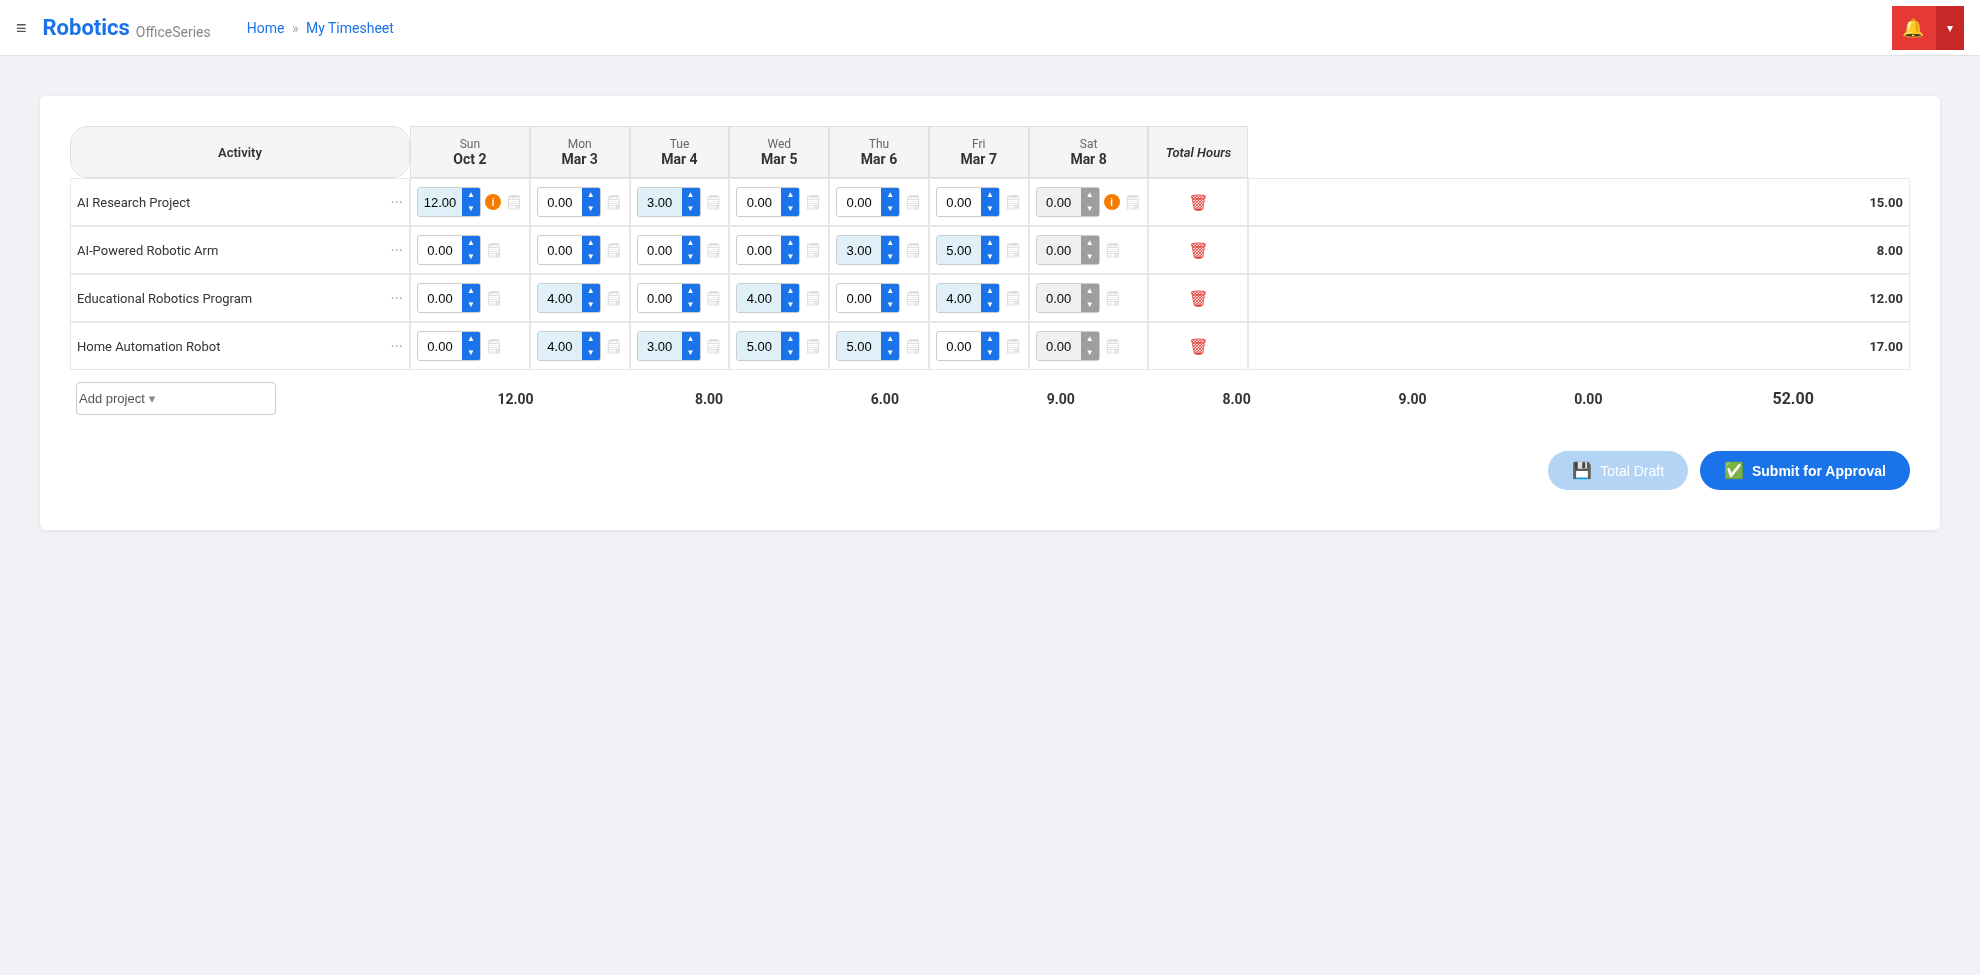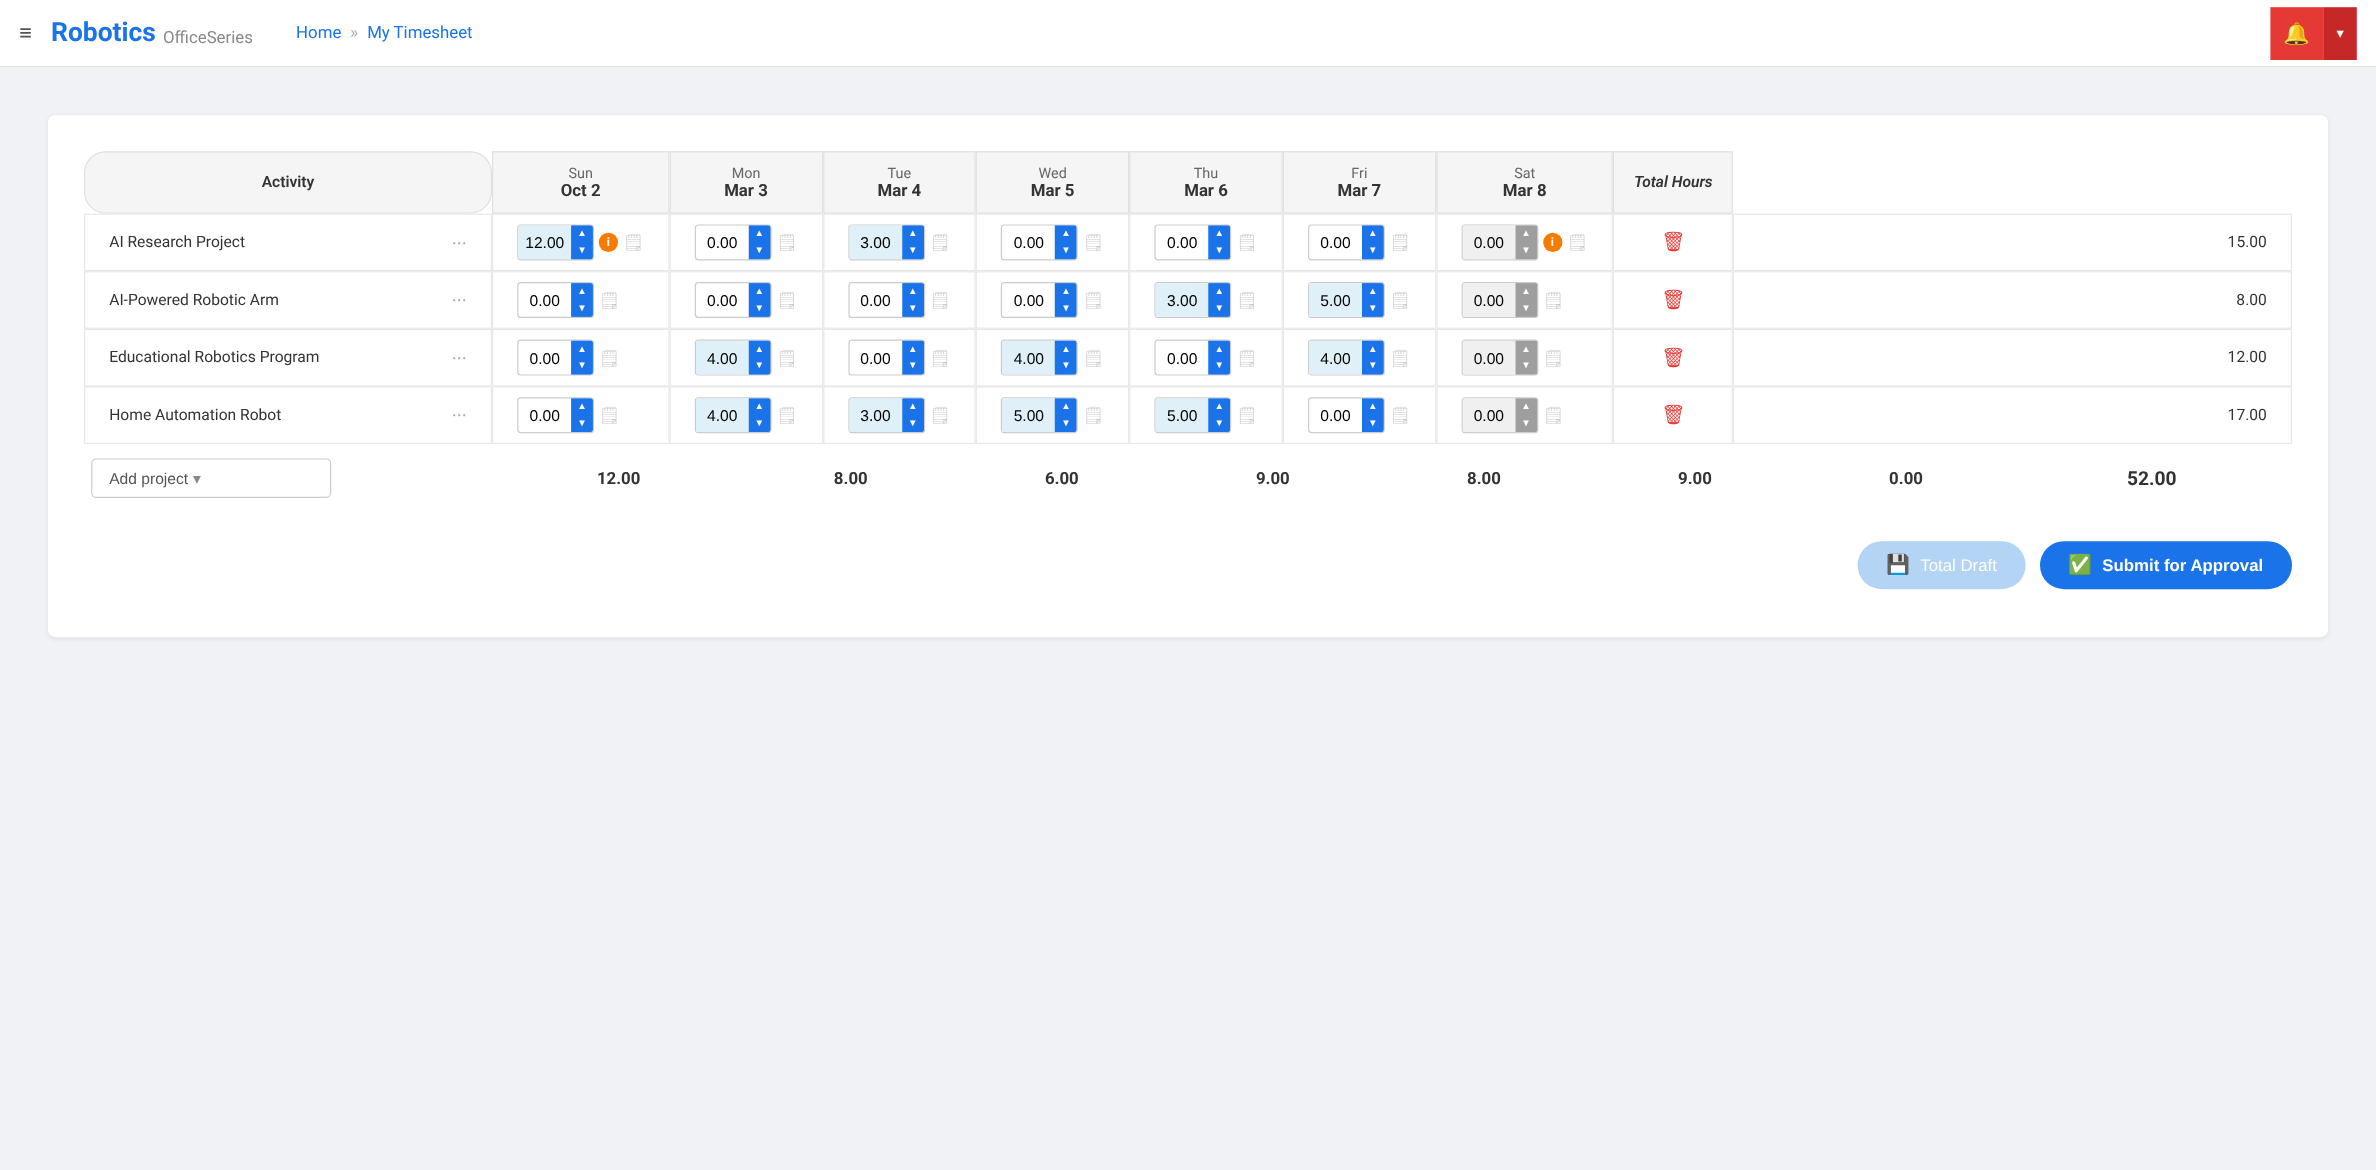--- a/index.html
+++ b/index.html
@@ -86,21 +86,21 @@
       width: 100px;
       background: #f5f5f5;
       font-style: italic;
     }
     .day-line1 { font-weight: 400; color: #666; font-size: 12px; }
     .day-line2 { font-weight: 700; font-size: 14px; color: #333; }
 
     
     .timesheet-table td {
       border: 1px solid #e8e8e8;
-      padding: 8px 20px;
+      padding: 8px 6px;
       vertical-align: middle;
       font-size: 13px;
       color: #333;
     }
     .td-activity {
       padding: 10px 12px;
       font-size: 14px;
     }
     .td-activity-inner {
       display: flex;
@@ -186,21 +186,21 @@
       background: none;
       border: none;
       color: #e53935;
       font-size: 16px;
       cursor: pointer;
       padding: 2px 6px;
     }
 
     
     .td-total {
-      font-weight: 400;
+      font-weight: 700;
       text-align: right;
       font-size: 14px;
       padding-right: 12px;
     }
 
     
     .totals-row td {
       font-weight: 700;
       font-size: 14px;
       text-align: center;
@@ -214,21 +214,21 @@
     .totals-row .td-total {
       font-size: 16px;
       color: #333;
     }
 
     
     .add-project-btn {
       background: #fff;
       border: 1px solid #ccc;
       border-radius: 4px;
-      padding: 8px 14px;
+      padding: 8px 2px;
       font-size: 13px;
       color: #555;
       cursor: pointer;
       display: flex;
       align-items: flex-start;
       gap: 4px;
       width: 200px;
     }
     .add-project-btn .arrow { color: #888; }
 

